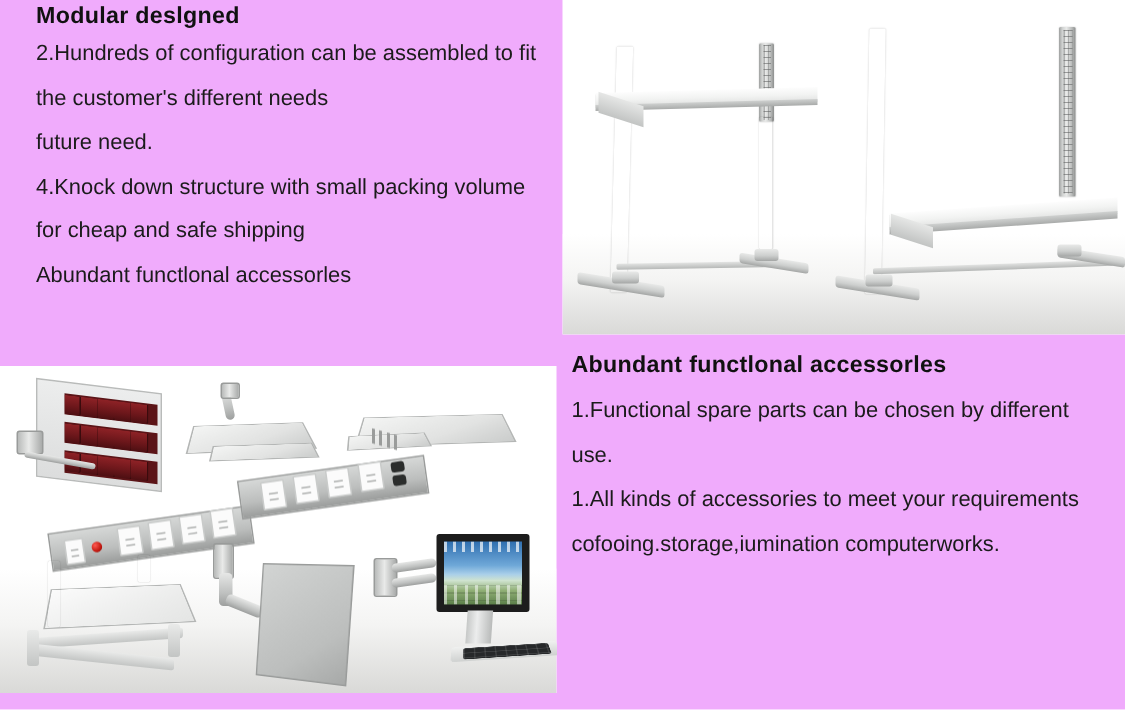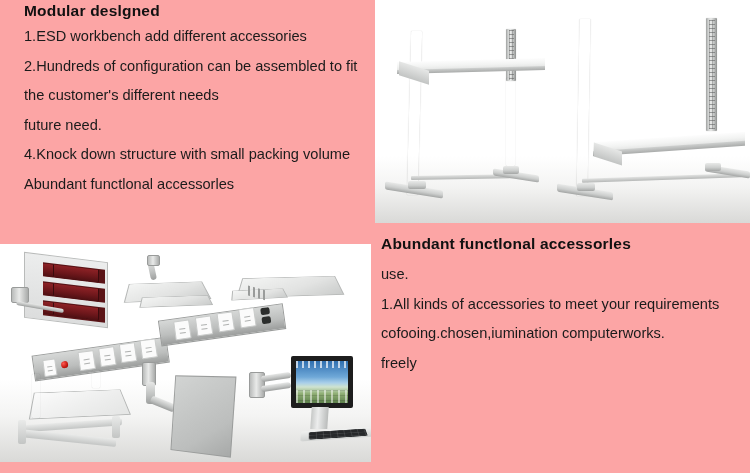--- a/index.html
+++ b/index.html
@@ -9,21 +9,21 @@
   }
   body {
     font-family: "Liberation Sans", sans-serif;
     color: #1a1a1a;
   }
   #page {
     position: relative;
     width: 750px;
     height: 473px;
     overflow: hidden;
-    background: #fca5a5;
+    background: #f0abfc;
   }
 
   
   .text-block { position: absolute; }
   .heading {
     font-size: 15.5px;
     font-weight: bold;
     letter-spacing: 0.2px;
     line-height: 22px;
     color: #111111;
@@ -201,34 +201,34 @@
     border-radius: 2px;
   }
 </style>
 </head>
 <body>
 
 <div id="page">
 
   <div id="intro-block" class="text-block">
     <div class="heading">Modular deslgned</div>
-    <div class="body-line">1.ESD workbench add different accessories</div>
     <div class="body-line">2.Hundreds of configuration can be assembled to fit</div>
     <div class="body-line">the customer's different needs</div>
     <div class="body-line">future need.</div>
     <div class="body-line">4.Knock down structure with small packing volume</div>
+    <div class="body-line">for cheap and safe shipping</div>
     <div class="body-line">Abundant functlonal accessorles</div>
   </div>
 
   <div id="accessories-block" class="text-block">
     <div class="heading">Abundant functlonal accessorles</div>
+    <div class="body-line">1.Functional spare parts can be chosen by different</div>
     <div class="body-line">use.</div>
     <div class="body-line">1.All kinds of accessories to meet your requirements</div>
-    <div class="body-line">cofooing.chosen,iumination computerworks.</div>
-    <div class="body-line">freely</div>
+    <div class="body-line">cofooing.storage,iumination computerworks.</div>
   </div>
 
   <div id="workbench-photo" class="photo-panel">
     <div class="photo-floor"></div>
 
     <div>
 
       <div class="part post" style="left:34px; top:31px; width:11px; height:164px; transform:skewX(-1.5deg);"></div>
 
       <div class="part post post-perf" style="left:131px; top:29px; width:10px; height:52px;"></div>

